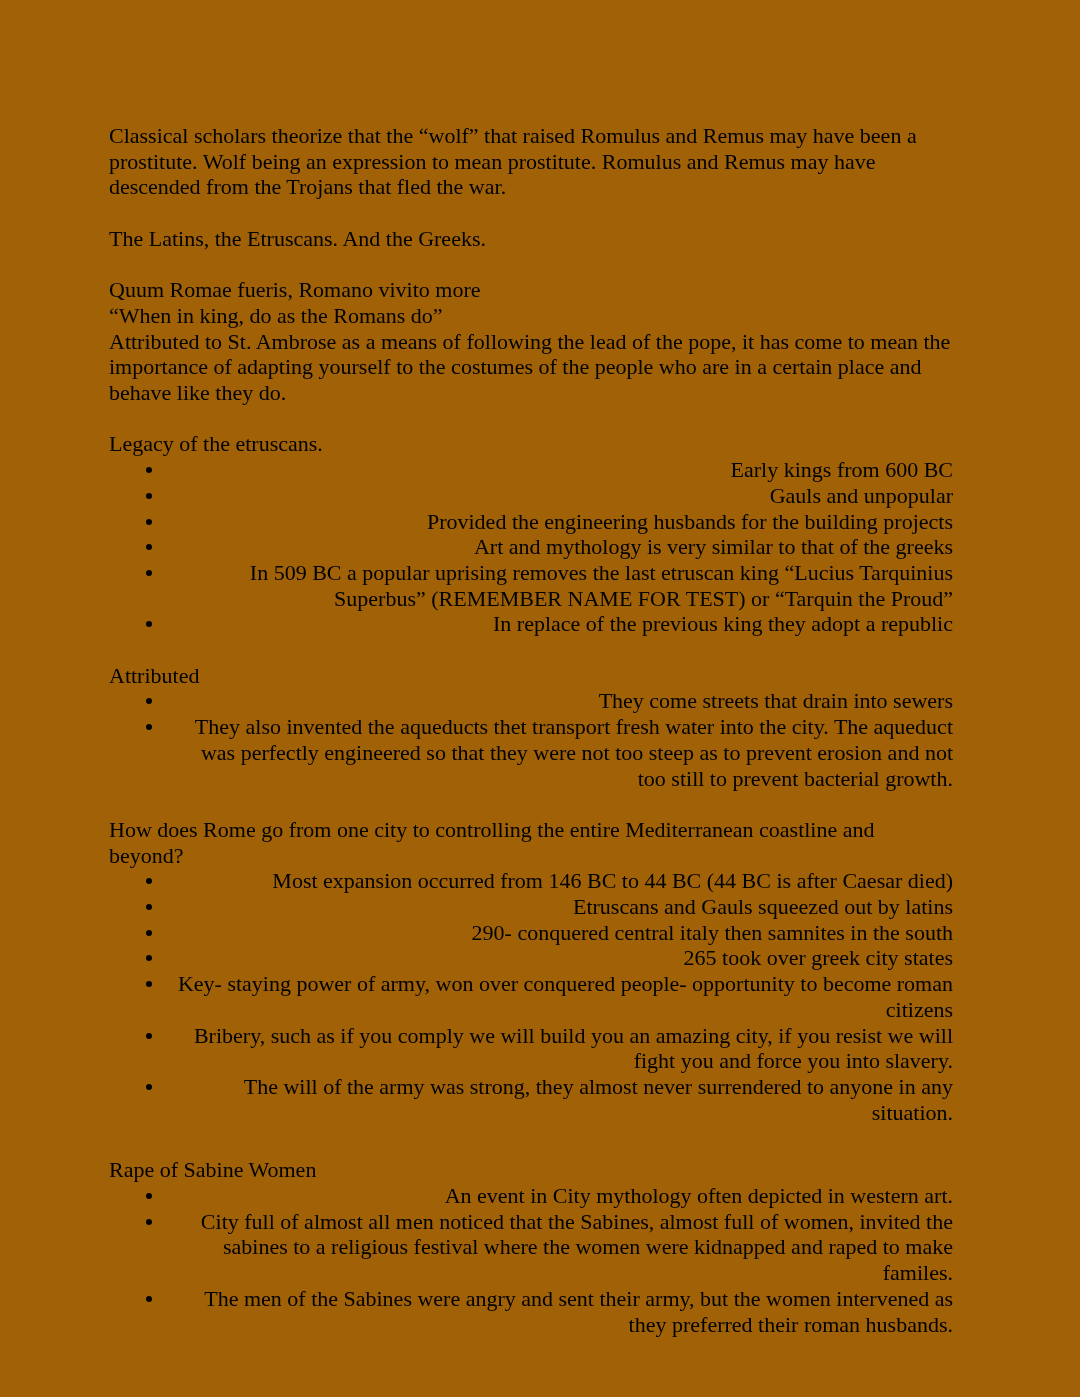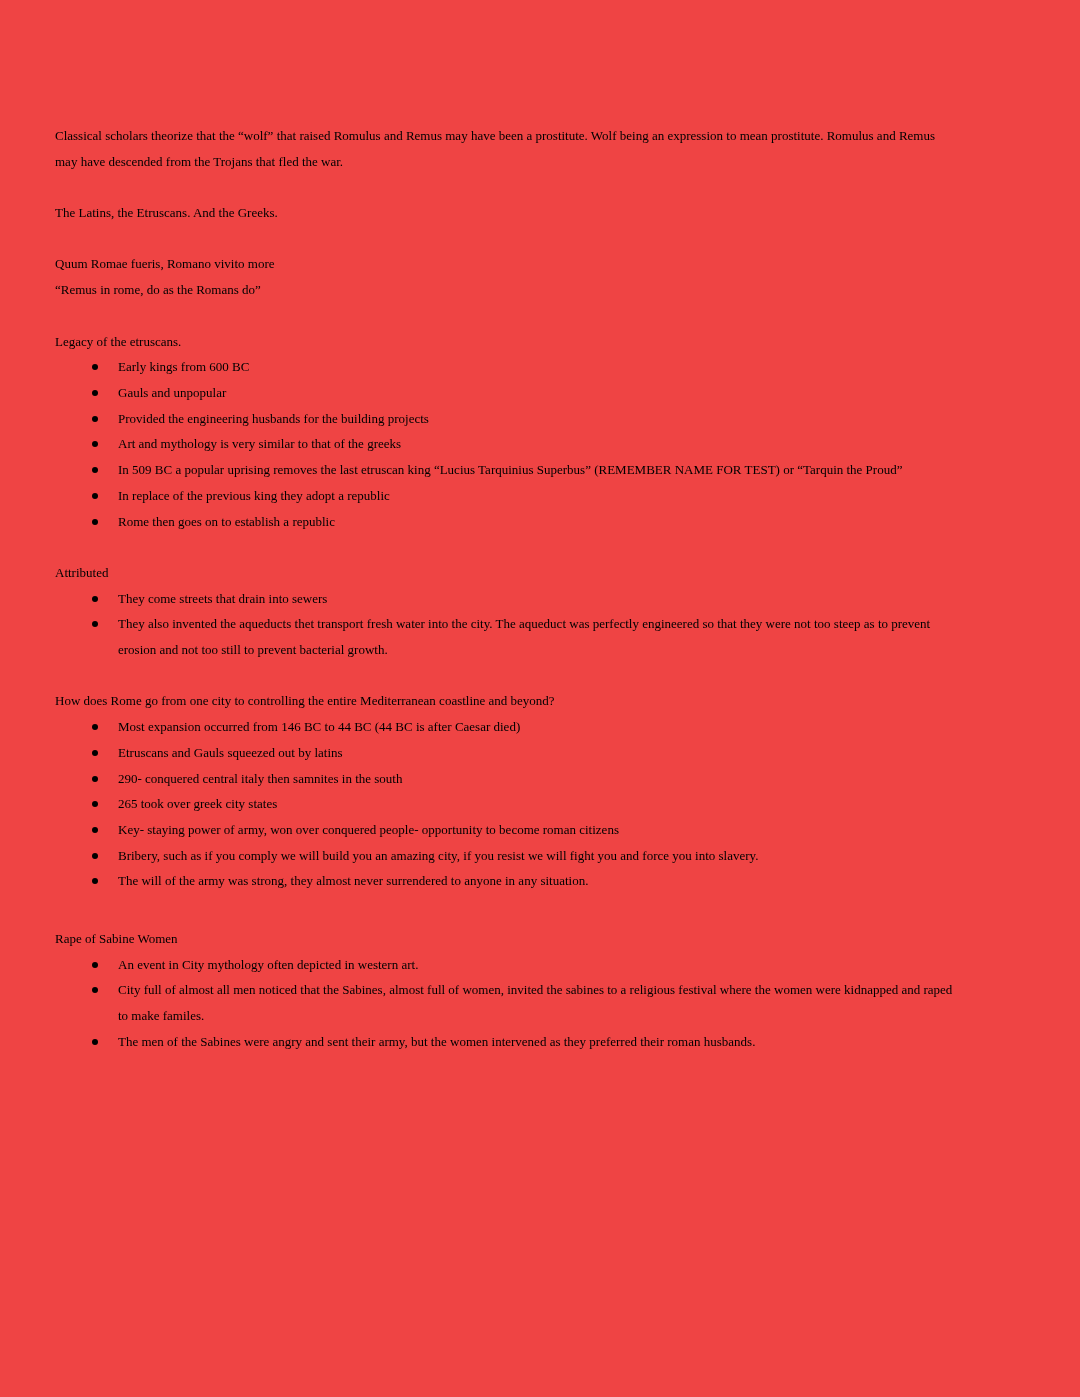--- a/index.html
+++ b/index.html
@@ -9,42 +9,43 @@
   }
   body {
     width: 1080px;
     height: 1397px;
     overflow: hidden;
   }
   .page {
     box-sizing: border-box;
     width: 1080px;
     height: 1397px;
-    background: #ef4444;
-    padding: 123px 127px 0 55px;
+    background: #a16207;
+    padding: 123px 127px 0 109px;
     font-family: "Liberation Serif", "DejaVu Serif", serif;
-    font-size: 13px;
+    font-size: 22px;
     line-height: 25.7px;
     color: #000000;
   }
   .block {
     margin-bottom: 25.7px; 
   }
   .block:last-child {
     margin-bottom: 0;
     margin-top: 32px;
   }
   p {
     margin: 0;
     padding: 0;
   }
   ul.bullets {
     margin: 0;
     padding: 0;
     list-style: none;
+    text-align: right;
   }
   ul.bullets li {
     position: relative;
     padding-left: 63px; 
   }
   ul.bullets li::before {
     content: "";
     position: absolute;
     left: 37px;
     top: 10px;
@@ -60,32 +61,32 @@
 <div class="page">
   <div id="doc-content">
       <div class="block">
         <p>Classical scholars theorize that the “wolf” that raised Romulus and Remus may have been a prostitute. Wolf being an expression to mean prostitute. Romulus and Remus may have descended from the Trojans that fled the war.</p>
       </div>
       <div class="block">
         <p>The Latins, the Etruscans. And the Greeks.</p>
       </div>
       <div class="block">
         <p>Quum Romae fueris, Romano vivito more</p>
-        <p>“Remus in rome, do as the Romans do”</p>
+        <p>“When in king, do as the Romans do”</p>
+        <p>Attributed to St. Ambrose as a means of following the lead of the pope, it has come to mean the importance of adapting yourself to the costumes of the people who are in a certain place and behave like they do.</p>
       </div>
       <div class="block">
         <p>Legacy of the etruscans.</p>
         <ul class="bullets">
           <li>Early kings from 600 BC</li>
           <li>Gauls and unpopular</li>
           <li>Provided the engineering husbands for the building projects</li>
           <li>Art and mythology is very similar to that of the greeks</li>
           <li>In 509 BC a popular uprising removes the last etruscan king “Lucius Tarquinius Superbus” (REMEMBER NAME FOR TEST) or “Tarquin the Proud”</li>
           <li>In replace of the previous king they adopt a republic</li>
-          <li>Rome then goes on to establish a republic</li>
         </ul>
       </div>
       <div class="block">
         <p>Attributed</p>
         <ul class="bullets">
           <li>They come streets that drain into sewers</li>
           <li>They also invented the aqueducts thet transport fresh water into the city. The aqueduct was perfectly engineered so that they were not too steep as to prevent erosion and not too still to prevent bacterial growth.</li>
         </ul>
       </div>
       <div class="block">

